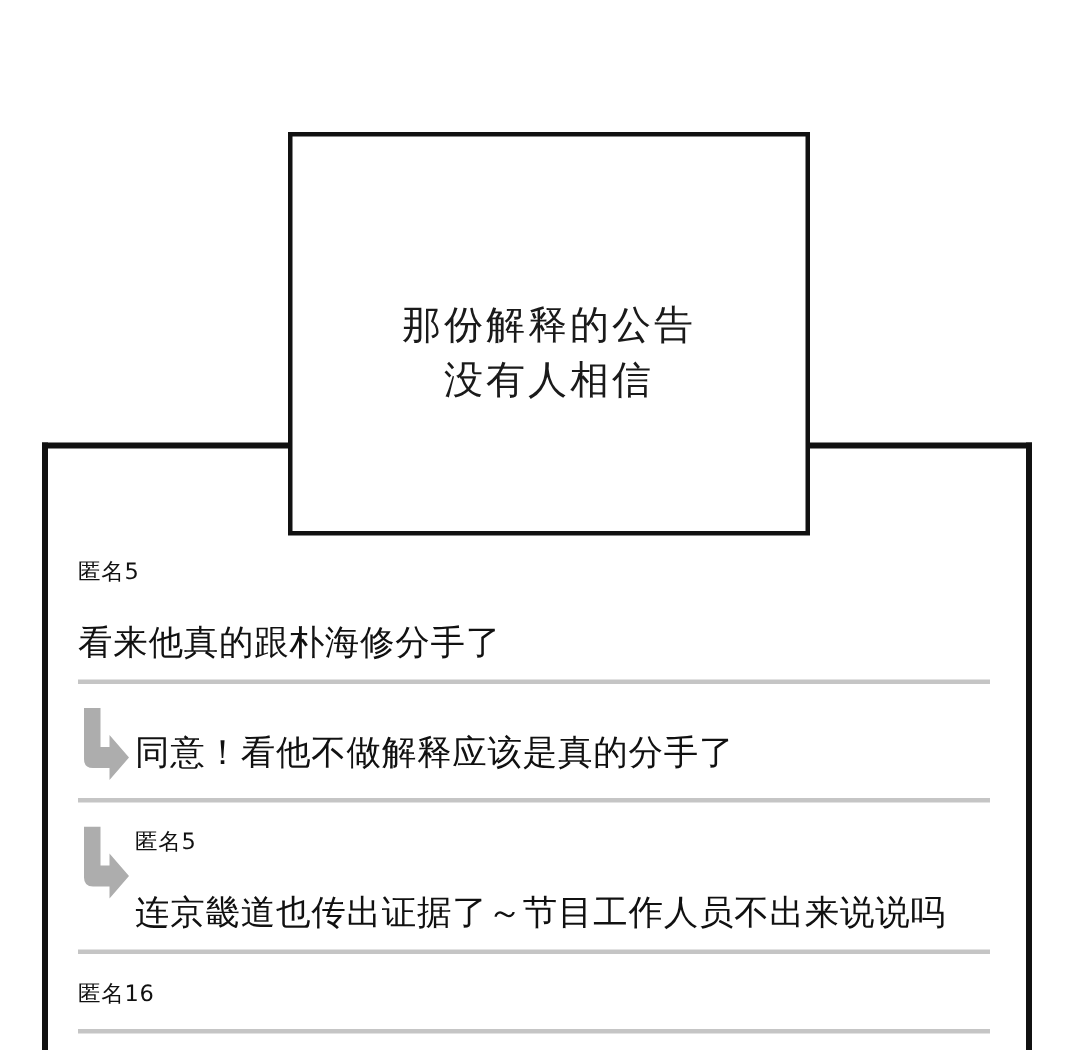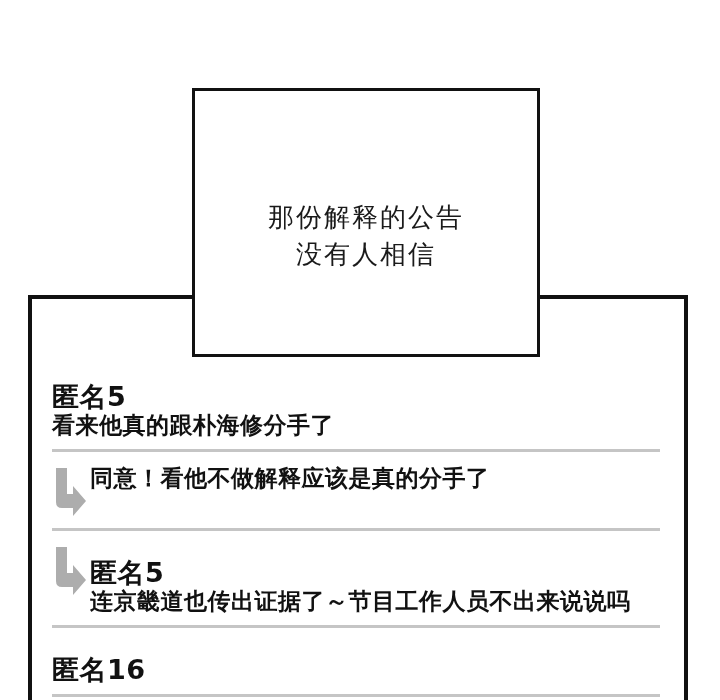--- a/index.html
+++ b/index.html
@@ -36,33 +36,33 @@
   .comment {
     display: flex;
     align-items: flex-start;
     padding: 12px 0 10px 0;
     border-bottom: 3px solid #c5c5c5;
   }
   .comment-body {
     min-width: 0;
   }
   .comment-name {
-    font-size: 27px;
+    font-size: 15px;
     line-height: 28px;
-    font-weight: 700;
+    font-weight: 400;
     letter-spacing: 0.5px;
     white-space: nowrap;
-    margin-top: 16px;
   }
   .comment-text {
     font-size: 23px;
     line-height: 28px;
-    font-weight: 700;
+    font-weight: 400;
     letter-spacing: 0.5px;
     white-space: nowrap;
+    margin-top: 20px;
   }
   .comment-text:empty { display: none; }
   .reply-arrow {
     flex: 0 0 auto;
     width: 34px;
     height: 50px;
     margin: 4px 4px 0 0;
     display: none;
   }
   .comment.reply .reply-arrow { display: block; }

